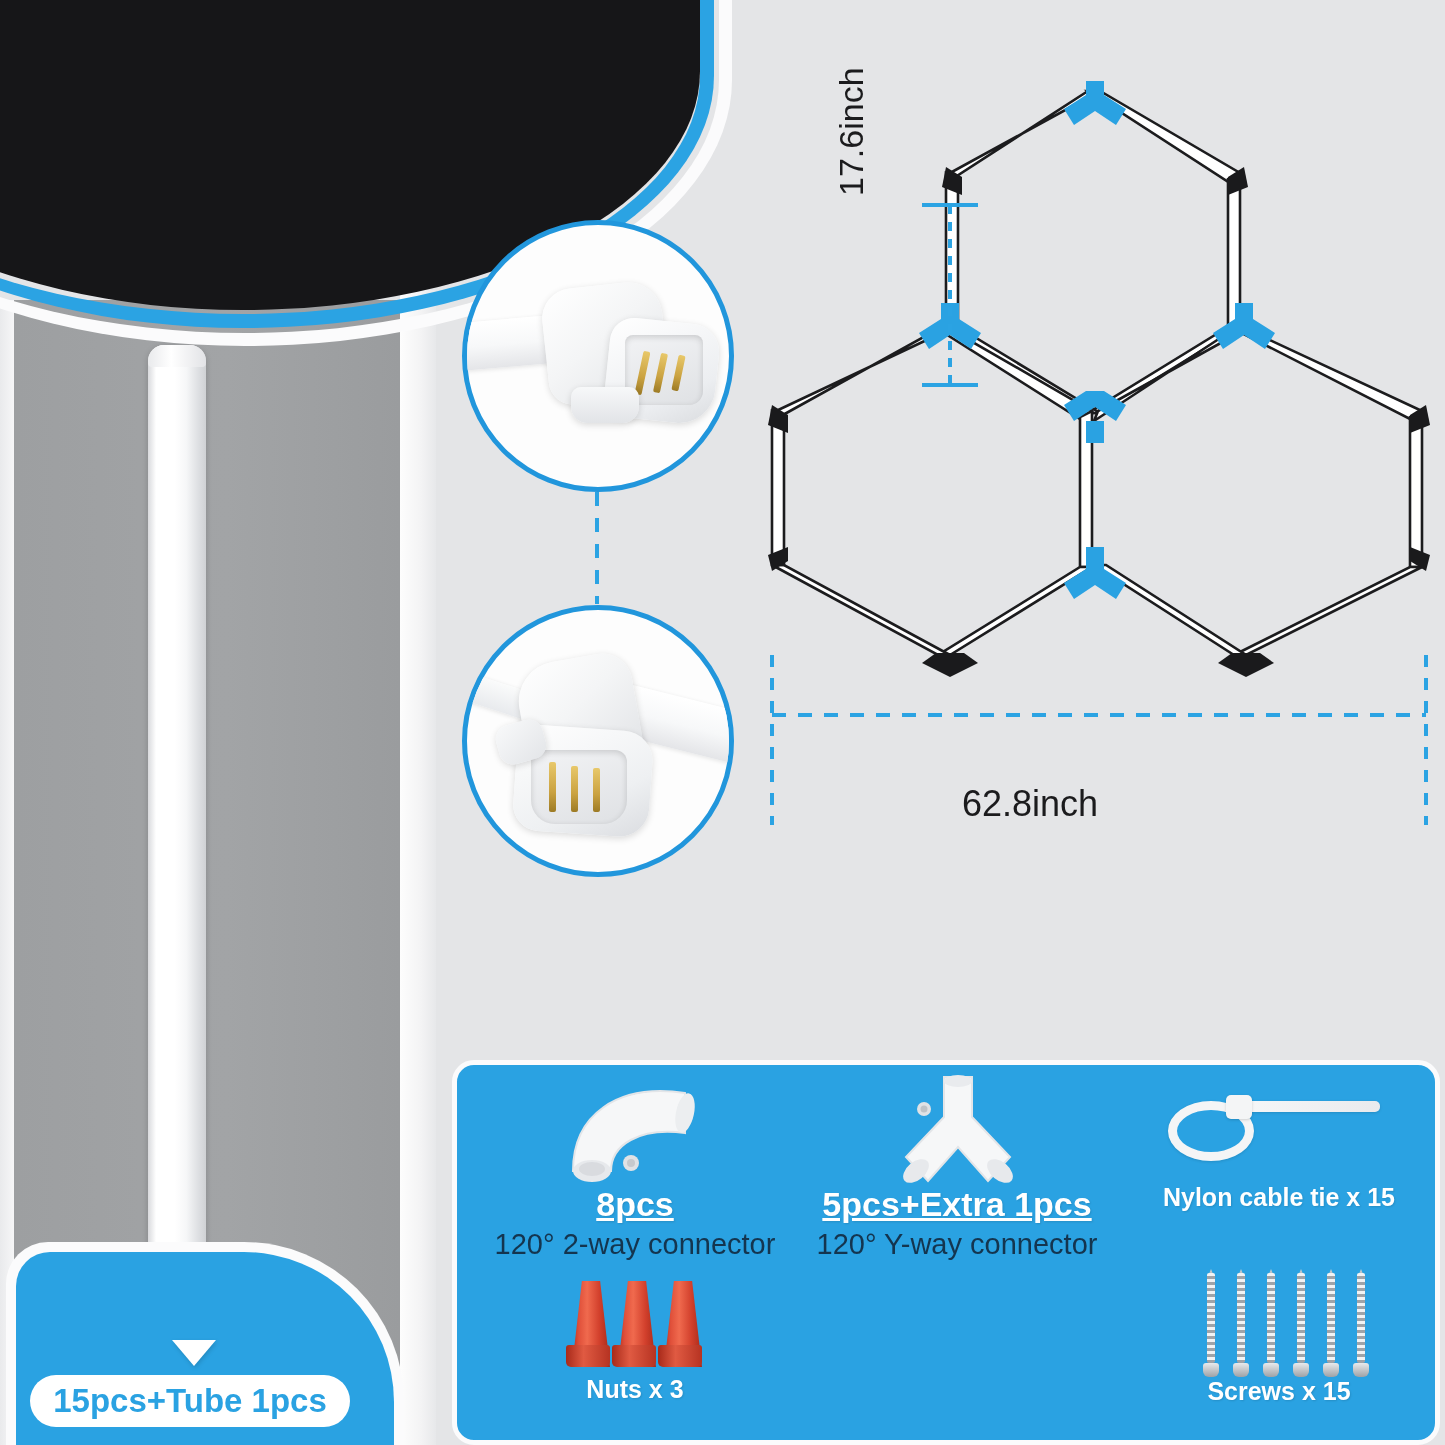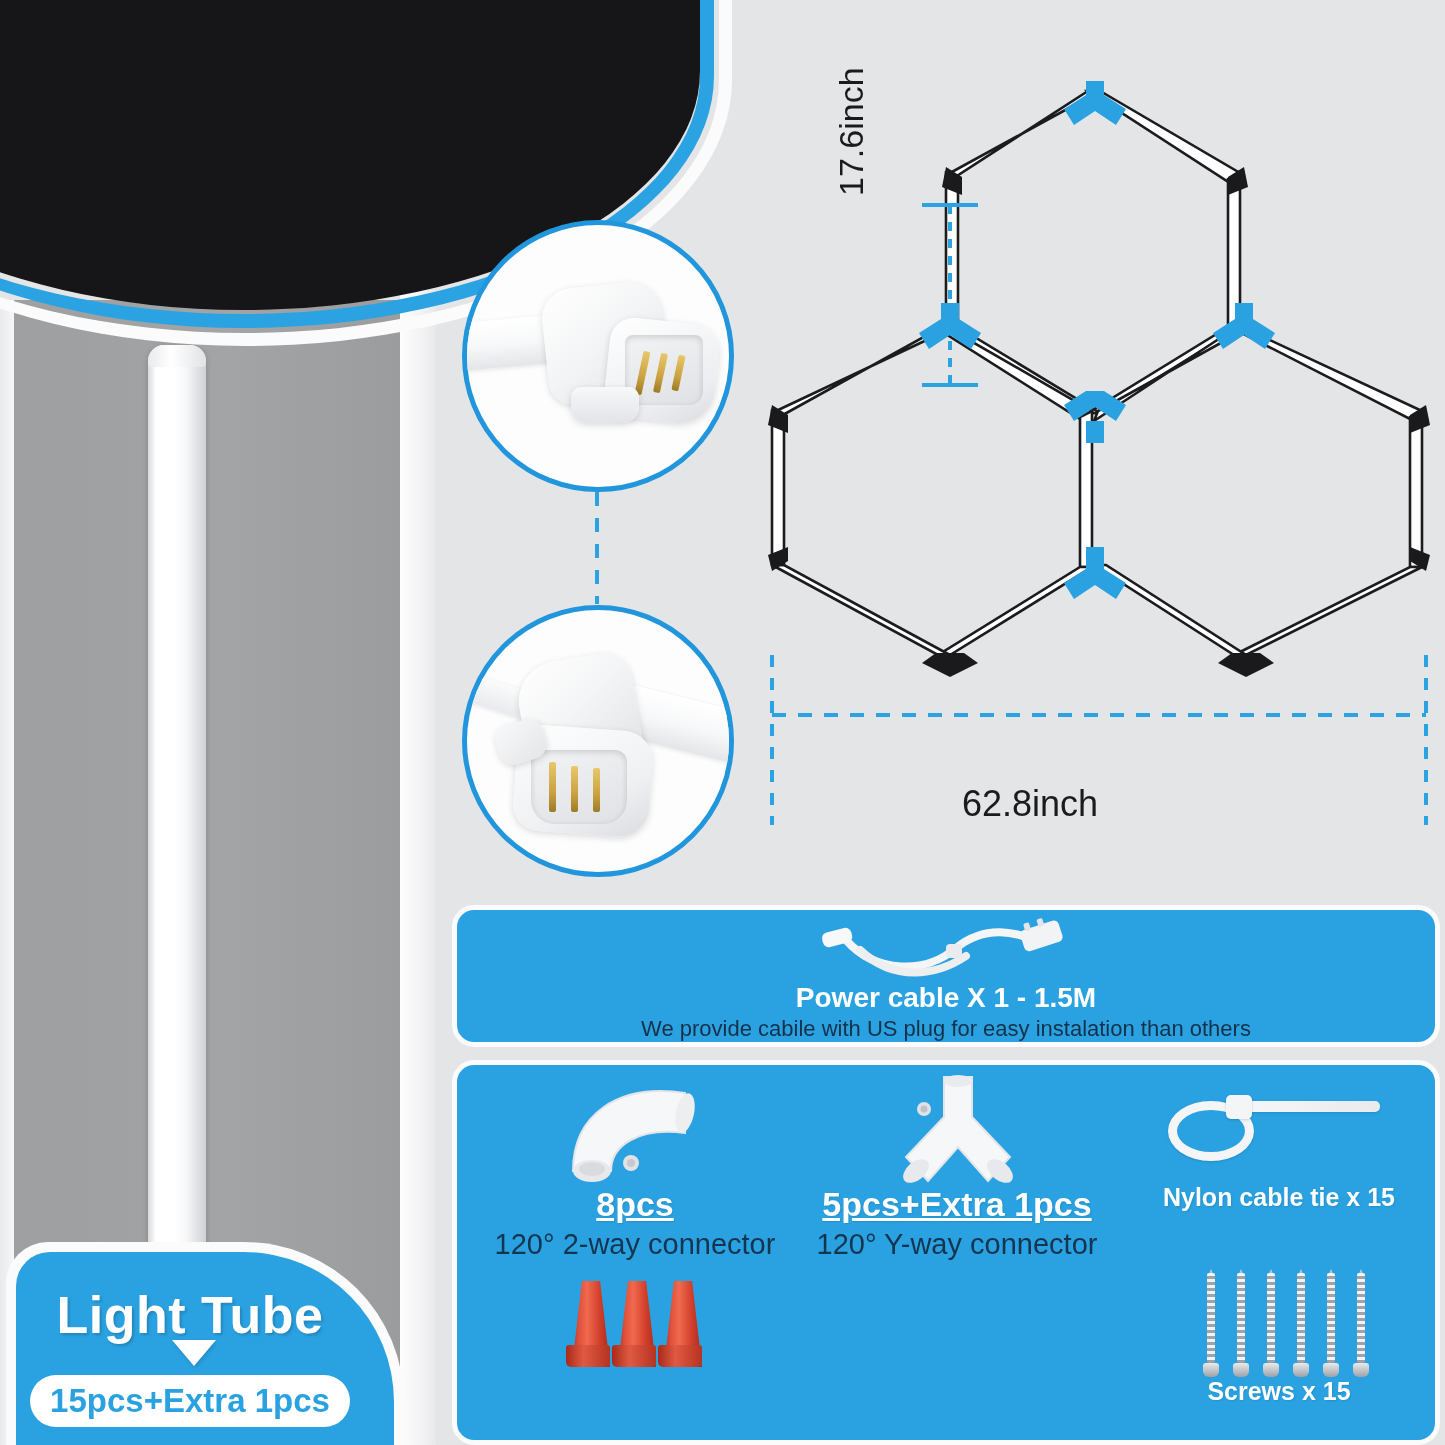--- a/index.html
+++ b/index.html
@@ -277,23 +277,22 @@
 
     <div class="panel-left-edge"></div>
     <div class="gray-panel"></div>
     <div class="panel-right-edge"></div>
 
     <div class="tube"></div>
     <div class="tube-cap"></div>
 
     <div class="tube-label-outline"></div>
     <div class="tube-label"></div>
-    <div class="tube-label-title">Light Tube</div>
     <div class="tube-arrow"></div>
-    <div class="tube-pill">15pcs+Extra 1pcs</div>
+    <div class="tube-pill">15pcs+Tube 1pcs</div>
   </div>
 
   <div class="white-arc"></div>
   <div class="blue-arc"></div>
   <div class="black-header"></div>
 
   <div class="circle" id="circle-1">
     <div class="circle-inner">
 
       <div class="c-tube-h" style="left:-12px;top:92px;width:150px;height:48px;
@@ -406,37 +405,20 @@
         <line x1="22" y1="600" x2="22" y2="770" stroke-dasharray="12 11"></line>
         <line x1="676" y1="600" x2="676" y2="770" stroke-dasharray="12 11"></line>
         <line x1="22" y1="660" x2="676" y2="660" stroke-dasharray="14 12"></line>
       </g>
     </svg>
 
   </div>
   <div class="dim-v-label">17.6inch</div>
   <div class="dim-h-label">62.8inch</div>
 
-  <div class="card" id="power-card">
-    <div class="cable-wrap">
-      <svg viewBox="0 0 260 64" width="260" height="64">
-        <path d="M30,22 C60,56 110,56 140,30 C170,6 200,14 224,24" fill="none" stroke="#f4f5f6" stroke-width="8" stroke-linecap="round"></path>
-        <path d="M44,32 C78,64 120,58 150,38" fill="none" stroke="#eceef0" stroke-width="8" stroke-linecap="round"></path>
-        <rect x="6" y="12" width="30" height="15" rx="6" fill="#f7f8f9" transform="rotate(-14 21 19)"></rect>
-        <g transform="rotate(-18 222 20)">
-          <rect x="206" y="8" width="40" height="22" rx="5" fill="#f2f3f5"></rect>
-          <rect x="212" y="2" width="6" height="8" rx="2" fill="#e3e5e8"></rect>
-          <rect x="226" y="2" width="6" height="8" rx="2" fill="#e3e5e8"></rect>
-        </g>
-        <rect x="130" y="26" width="16" height="14" rx="4" fill="#e9ebed"></rect>
-      </svg>
-    </div>
-    <div class="power-title">Power cable X 1 - 1.5M</div>
-    <div class="power-sub">We provide cabile with US plug for easy instalation than others</div>
-  </div>
 
   <div class="card" id="kit-card">
 
     <div class="kit-cell" style="left:28px;top:10px;width:300px;">
       <div class="art" style="width:160px;height:110px;">
         <svg viewBox="0 0 160 110" width="160" height="110">
           <path d="M18,96 C18,40 62,8 130,18 L130,58 C84,52 56,70 56,96 Z" fill="#f6f7f8" stroke="#e3e5e8" stroke-width="2"></path>
           <ellipse cx="37" cy="96" rx="19" ry="11" fill="#e7e9ec"></ellipse>
           <ellipse cx="37" cy="94" rx="13" ry="7" fill="#d9dbdf"></ellipse>
           <ellipse cx="130" cy="38" rx="9" ry="20" fill="#eceef0" transform="rotate(12 130 38)"></ellipse>
@@ -480,20 +462,21 @@
         </div>
         <div style="position:absolute;left:60px;bottom:8px;width:44px;height:100px;">
           <div class="nut" style="left:3px;"></div>
             <div class="nut-base"></div>
         </div>
         <div style="position:absolute;left:106px;bottom:8px;width:44px;height:100px;">
           <div class="nut" style="left:3px;"></div>
             <div class="nut-base"></div>
         </div>
       </div>
+      <div class="kit-name-w">Nuts x 3</div>
     </div>
 
 
     <div class="kit-cell" style="left:672px;top:196px;width:300px;">
       <div class="art" style="width:180px;height:116px;">
         <div class="screw" style="left:14px;">
             <div class="screw-tip"></div>
             <div class="screw-shaft"></div>
             <div class="screw-head"></div>
           </div>

